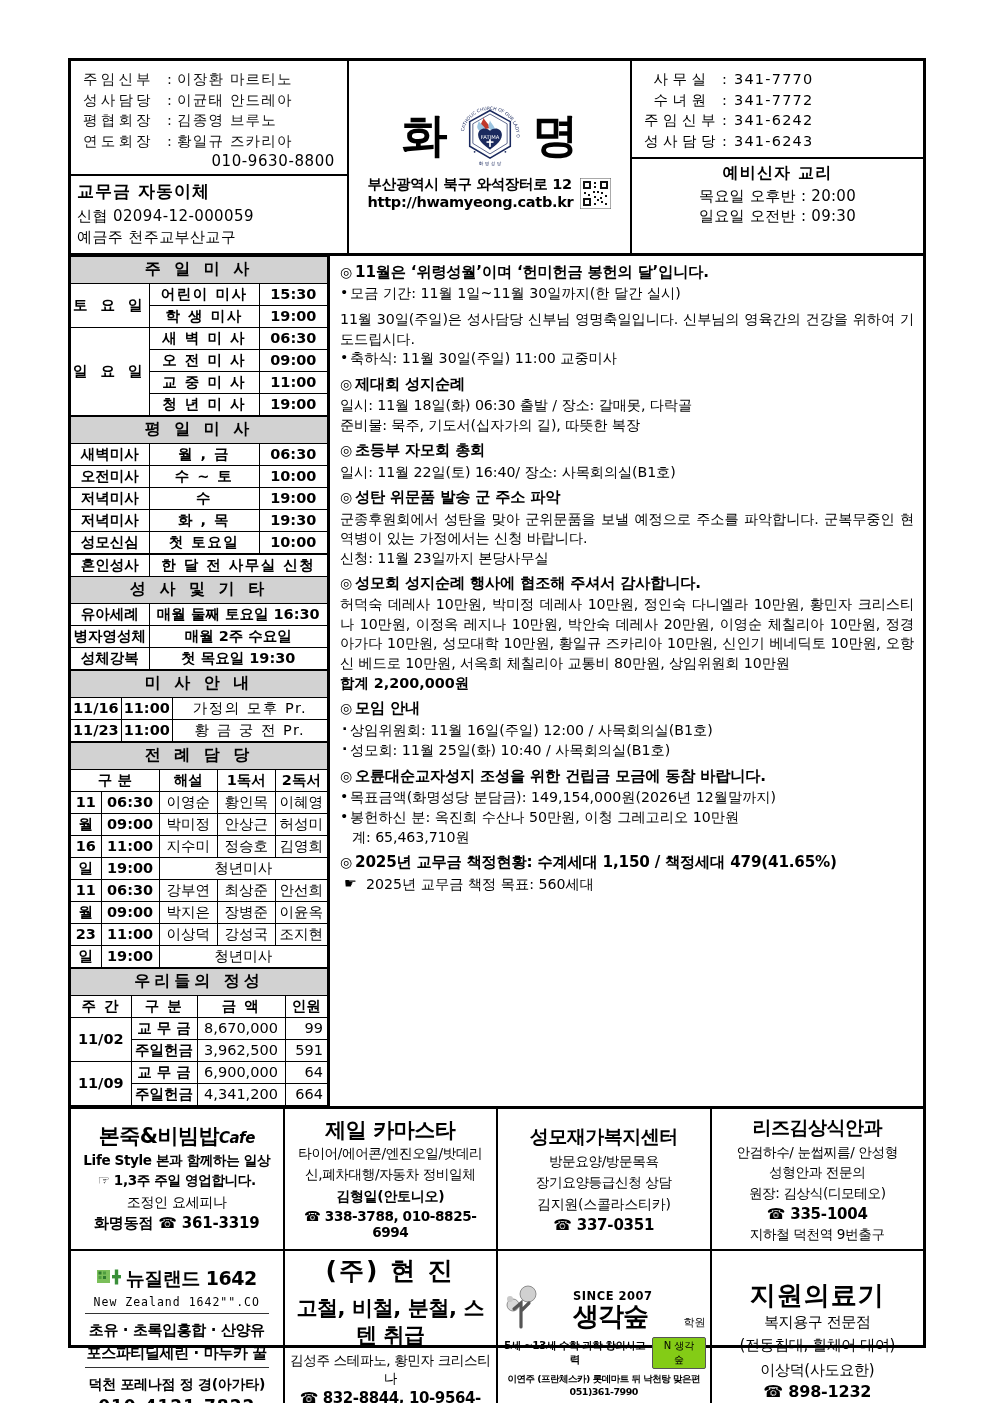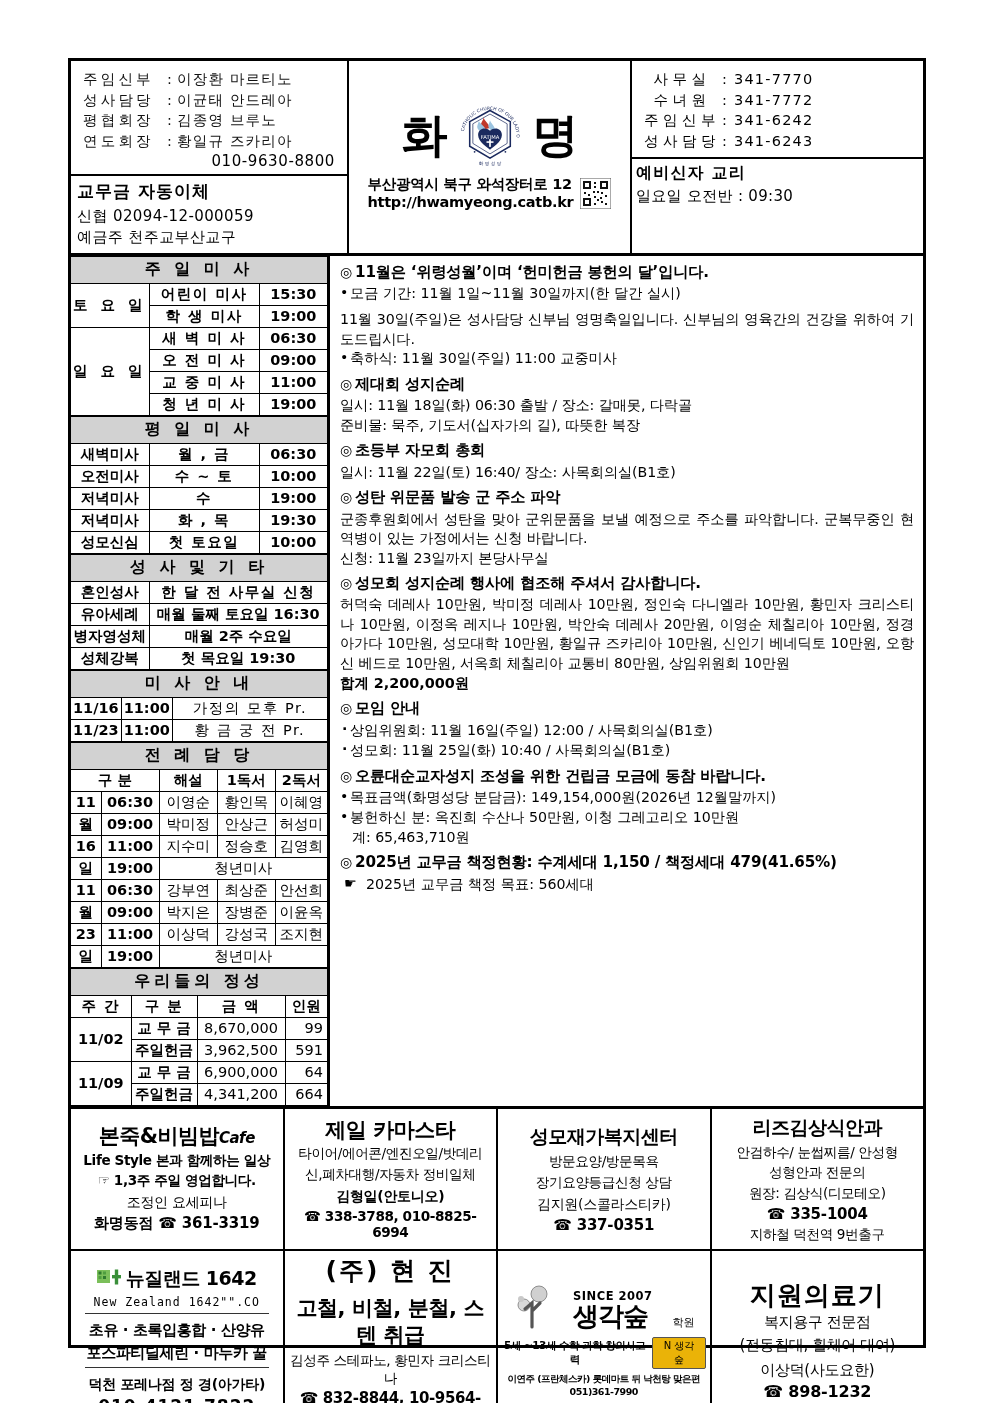--- a/index.html
+++ b/index.html
@@ -47,21 +47,21 @@
   .addr-row { display: flex; align-items: center; gap: 7px; }
   .addr-txt { font-size: 14.5px; font-weight: bold; line-height: 1.3; letter-spacing: -0.3px; }
   .qr { width: 31px; height: 31px; }
 
   .tel-box { border-bottom: 2px solid #000; padding: 8px 4px 6px 10px; }
   .tel-row { display: flex; font-size: 14.5px; line-height: 1.42; justify-content: flex-start; }
   .tel-label { letter-spacing: 4.5px; width: 80px; text-align: center; }
   .tel-colon { width: 12px; }
   .tel-num { letter-spacing: 1.2px; }
 
-  .catechism { padding: 4px 4px 6px; text-align: left; }
+  .catechism { padding: 4px 4px 6px; text-align: center; }
   .cat-title { font-size: 16px; font-weight: bold; letter-spacing: 1.2px; margin-bottom: 3px; }
   .cat-line { font-size: 15px; letter-spacing: 0.3px; line-height: 1.33; }
 
   
   .body { display: flex; flex: 1; }
   .col-left { width: 259px; border-right: 3px solid #000; }
   .col-right { flex: 1; padding: 7px 9px 16px 10px; }
 
   
   table.t { width: 100%; border-collapse: collapse; }
@@ -229,20 +229,21 @@
               <span class="tel-num">341-6242</span>
             </div>
           <div class="tel-row">
               <span class="tel-label">성사담당</span>
               <span class="tel-colon">:</span>
               <span class="tel-num">341-6243</span>
             </div>
         </div>
         <div class="catechism">
           <div class="cat-title">예비신자 교리</div>
+          <div class="cat-line">목요일 오후반 : 20:00</div>
           <div class="cat-line">일요일 오전반 : 09:30</div>
         </div>
       </div>
     </div>
 
     <div class="body">
 
       <div class="col-left">
 
         <table class="t">
@@ -308,26 +309,26 @@
             <td class="cell cell-b noL">성모신심</td>
             <td class="cell cell-b sp1">첫 토요일</td>
             <td class="cell cell-b noR">10:00</td>
           </tr>
         </tbody>
           </table>
 
         <table class="t">
           <tbody>
               <tr>
+            <td class="cell cell-b noL" style="width:78px">혼인성사</td>
+            <td class="cell cell-b noR sp1">한 달 전 사무실 신청</td>
+          </tr>
+          <tr>
                 <td class="sect-hd" colspan="2">성 사 및 기 타</td>
               </tr>
-          <tr>
-            <td class="cell cell-b noL" style="width:78px">혼인성사</td>
-            <td class="cell cell-b noR sp1">한 달 전 사무실 신청</td>
-          </tr>
           <tr>
             <td class="cell cell-b noL">유아세례</td>
             <td class="cell cell-b noR">매월 둘째 토요일 16:30</td>
           </tr>
           <tr>
             <td class="cell cell-b noL">병자영성체</td>
             <td class="cell cell-b noR">매월 2주 수요일</td>
           </tr>
           <tr>
             <td class="cell cell-b noL">성체강복</td>
@@ -580,38 +581,38 @@
         </div>
 
         <div class="ad">
           <div class="ad-title" style="font-size:25px;letter-spacing:2px">(주) 현 진</div>
           <div class="ad-sub ad-sub-b" style="font-size:21px;margin-top:10px">고철, 비철, 분철, 스텐 취급</div>
           <div class="ad-sub">김성주 스테파노, 황민자 크리스티나</div>
           <div class="ad-tel-sm" style="font-size:15px">☎ 832-8844, 10-9564-7207</div>
         </div>
 
         <div class="ad">
-          <div style="position:relative;display:flex;align-items:center;justify-content:center;gap:20px">
+          <div style="position:relative;display:flex;align-items:center;justify-content:space-between;gap:20px">
             <span>
               <svg width="40" height="44" viewBox="0 0 40 44" aria-hidden="true">
                 <circle cx="11" cy="20" r="6" fill="#d9d9d9" stroke="#777" stroke-width="0.8"></circle>
                 <circle cx="26" cy="9" r="8" fill="#d0d0d0" stroke="#777" stroke-width="0.8"></circle>
                 <circle cx="8" cy="14" r="3" fill="#c9c9c9"></circle>
                 <path d="M19,42 L19,18 L12,24 M19,26 L27,18" stroke="#555" stroke-width="3.2" fill="none" stroke-linecap="round"></path>
               </svg>
             </span>
             <div style="text-align:left">
               <div style="font-size:11.5px;font-weight:bold;letter-spacing:0.5px">SINCE 2007</div>
               <div style="font-size:26px;font-weight:bold;letter-spacing:-1px;line-height:1">생각숲</div>
             </div>
             <span style="font-size:11px;align-self:flex-end;margin-bottom:3px">학원</span>
           </div>
           <div style="display:flex;align-items:center;justify-content:center;gap:5px;margin-top:4px">
             <span style="font-size:10.5px;font-weight:bold;letter-spacing:-0.5px">5세 ~13세 수학 과학 창의사고력</span>
-            <span style="border:1px solid #555;border-radius:2px;font-size:10px;padding:1px 6px;background:#eab308">N   생각숲</span>
+            <span style="border:1px solid #555;border-radius:2px;font-size:10px;padding:1px 6px;background:#84cc16">N   생각숲</span>
           </div>
           <div style="font-size:9.5px;font-weight:bold;margin-top:4px;letter-spacing:-0.5px">이연주 (프란체스카) 롯데마트 뒤 낙천탕 맞은편 051)361-7990</div>
         </div>
 
         <div class="ad">
           <div class="ad-title" style="font-size:26px;letter-spacing:1px">지원의료기</div>
           <div class="ad-sub" style="font-size:15px">복지용구 전문점</div>
           <div class="ad-sub" style="font-size:15px">(전동침대, 휠체어 대여)</div>
           <div class="ad-name" style="font-size:15px;margin-top:6px">이상덕(사도요한)</div>
           <div class="ad-tel" style="font-size:16px">☎ 898-1232</div>

